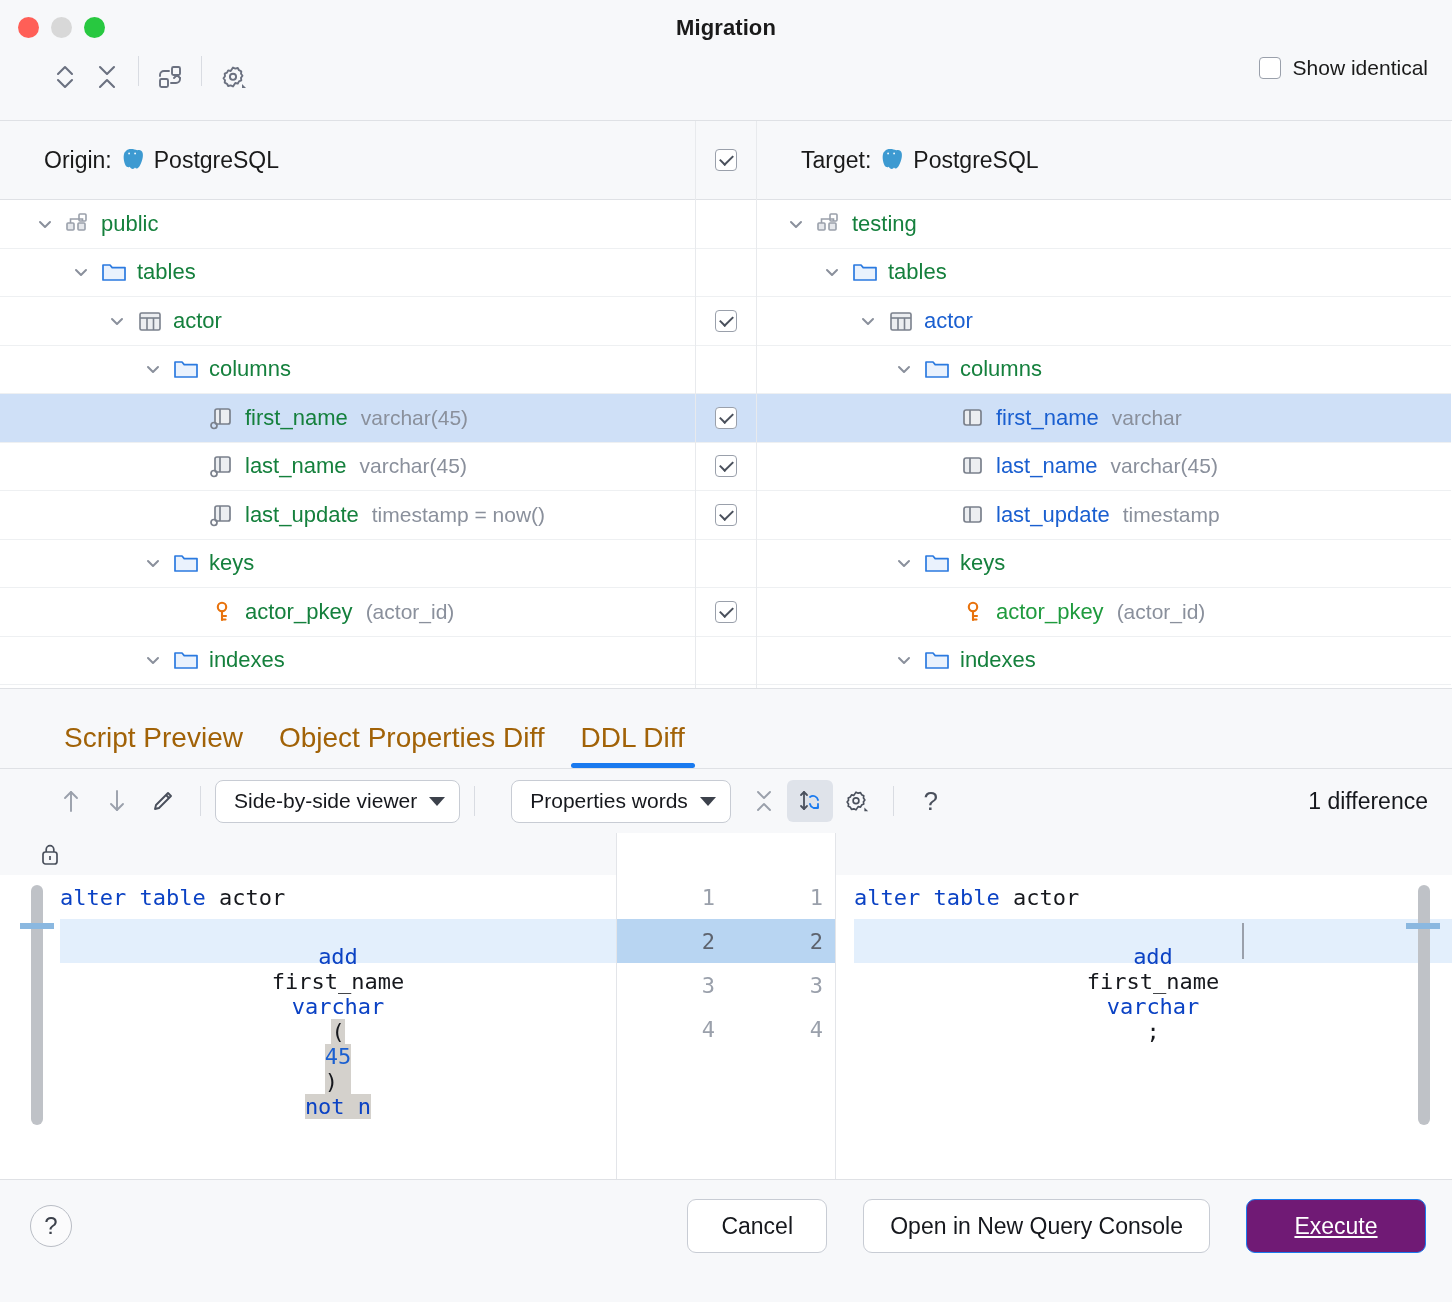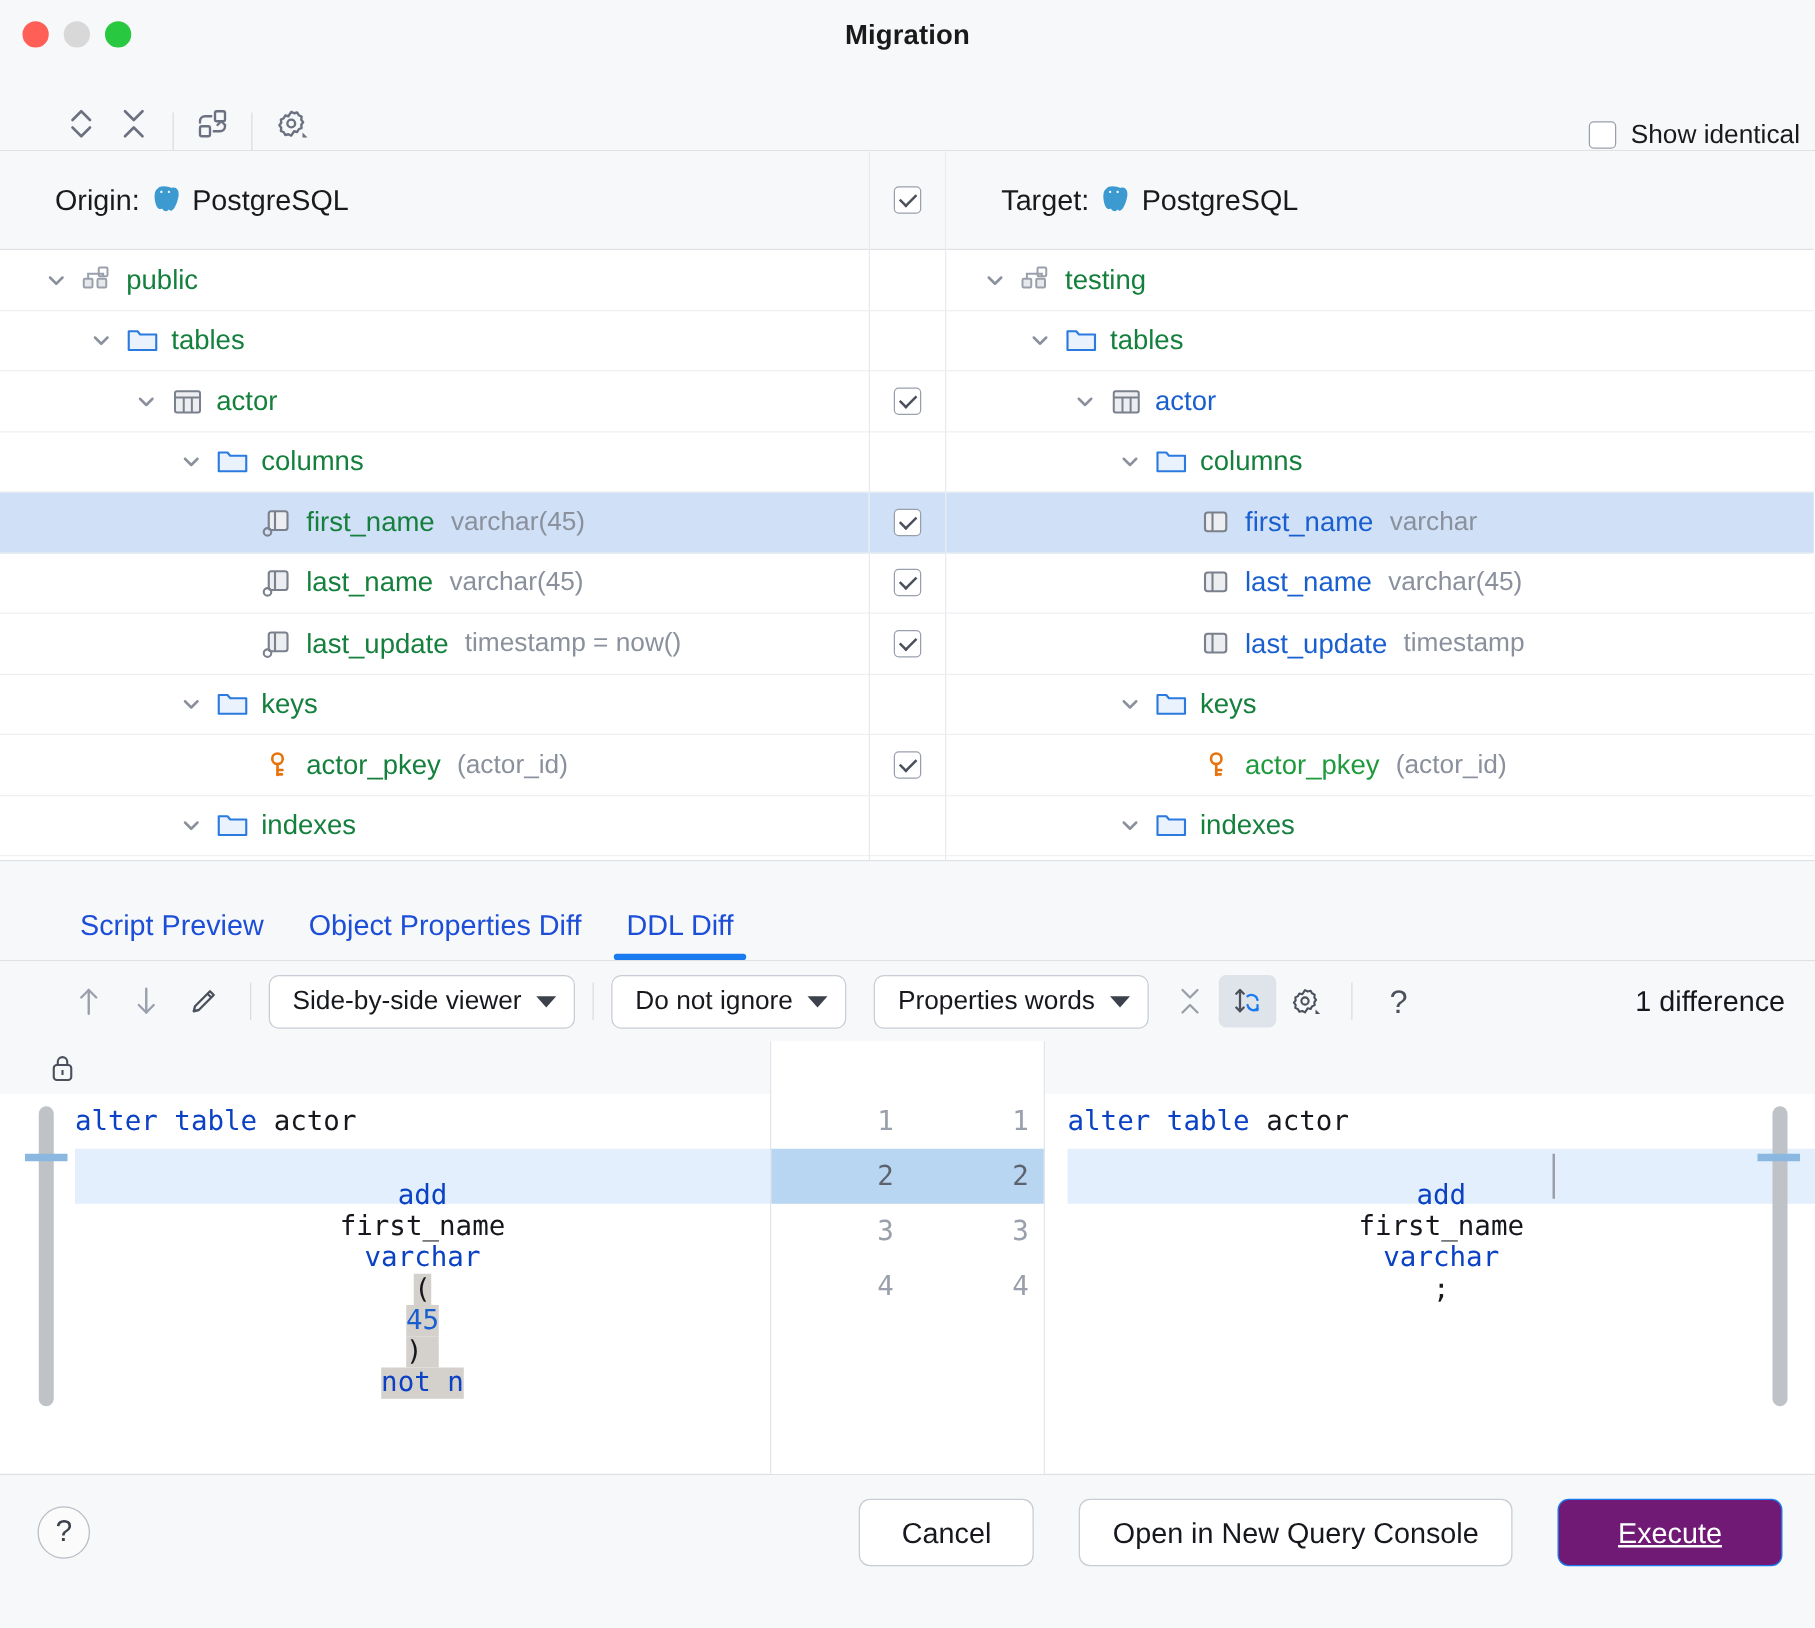--- a/index.html
+++ b/index.html
@@ -21,21 +21,21 @@
   .traffic { position: absolute; left: 18px; top: 17px; display: flex; gap: 12px; }
   .tl { width: 21px; height: 21px; border-radius: 50%; }
   .tl-red { background: #ff5f57; }
   .tl-yellow { background: #d8d8d8; }
   .tl-green { background: #28c840; }
   .win-title { font-size: 22px; font-weight: bold; color: #1a1a1a; letter-spacing: .1px; }
 
   
   .toolbar {
     height: 64px; background: #f7f8fa;
-    display: flex; align-items: flex-end; padding: 0 12px 0 44px;
+    display: flex; align-items: flex-start; padding: 0 24px 0 44px;
   }
   .tb-btn {
     width: 42px; height: 42px; display: flex; align-items: center; justify-content: center;
     border-radius: 6px; color: #6b7180;
   }
   .tb-sep { width: 1px; height: 30px; background: #d9dce2; margin: 0 10px; }
   .show-identical {
     margin-left: auto; display: flex; align-items: center; gap: 12px;
     font-size: 21px; color: #1a1a1a;
   }
@@ -88,21 +88,21 @@
   .name.blue { color: #1a5fd0; }
   .name.green { color: #1f9b3e; }
   .meta { color: #8a909c; margin-left: 13px; font-size: 21px; }
 
   
   .tabs {
     height: 80px; background: #f7f8fa; display: flex; align-items: flex-end;
     padding-left: 46px; border-bottom: 1px solid #dfe1e5;
   }
   .tab {
-    font-size: 23px; color: #1d4ed8; padding: 0 18px 14px 18px; position: relative;
+    font-size: 28px; color: #a16207; padding: 0 18px 14px 18px; position: relative;
   }
   .tab .underline {
     position: absolute; left: 8px; right: 8px; bottom: 0; height: 5px;
     background: #1a7aef; border-radius: 3px;
   }
 
   
   .difftb {
     height: 64px; background: #f7f8fa; display: flex; align-items: center;
     padding: 0 24px 0 48px; gap: 0;
@@ -560,24 +560,20 @@
       <path d="M5 21l1-4L18 5l3 3L9 20z"></path>
         <path d="M16 7l3 3"></path>
     </svg>
   </div>
   <div class="vsep"></div>
   <div class="combo">
     <span>Side-by-side viewer</span>
     <span class="caret"></span>
   </div>
   <div class="vsep"></div>
-  <div class="combo">
-    <span>Do not ignore</span>
-    <span class="caret"></span>
-  </div>
   <div style="width:22px"></div>
   <div class="combo">
     <span>Properties words</span>
     <span class="caret"></span>
   </div>
   <div style="width:10px"></div>
   <div class="ic-btn">
     <svg width="24" height="28" viewBox="0 0 24 28" fill="none" stroke="currentColor" stroke-width="1.9" stroke-linecap="round" stroke-linejoin="round">
       <polyline points="6,5 12,11 18,5"></polyline>
         <polyline points="6,23 12,17 18,23"></polyline>

